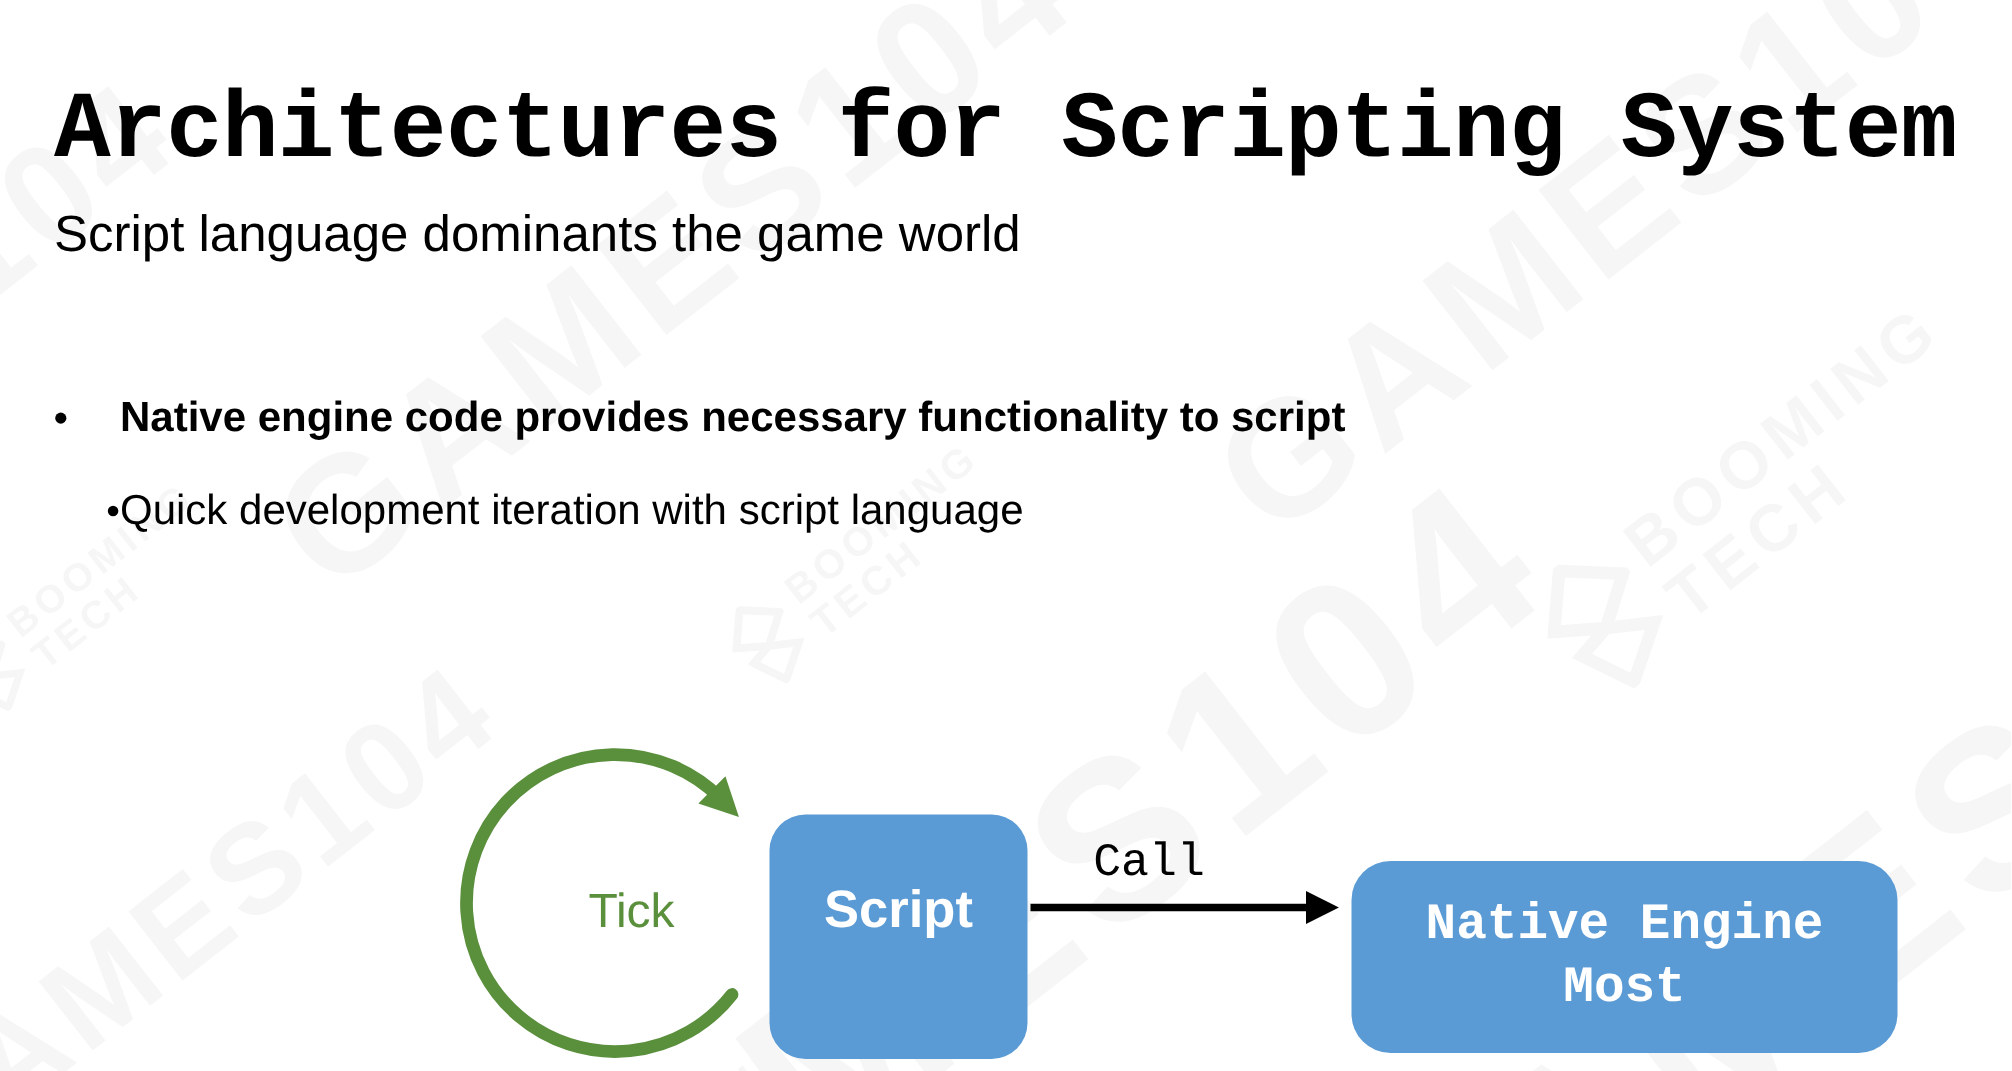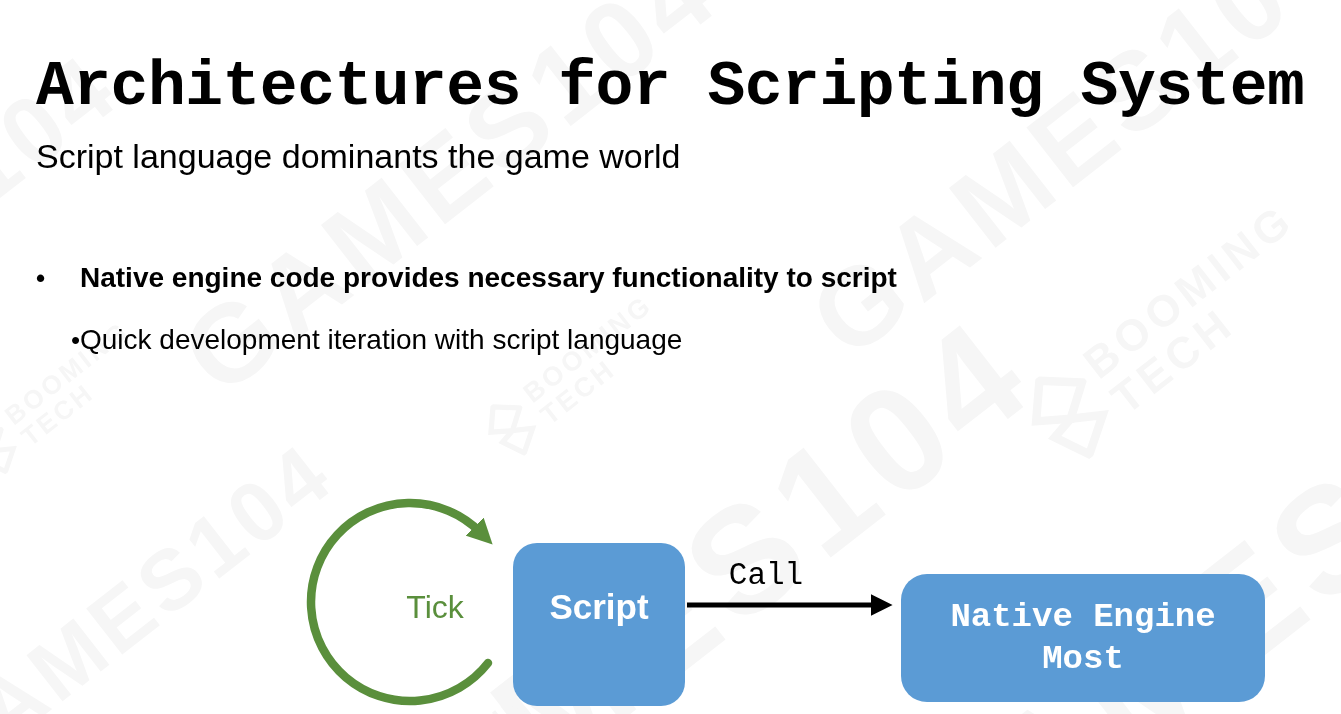--- a/index.html
+++ b/index.html
@@ -82,21 +82,21 @@
     font-size: 34px;
     line-height: 42px;
     padding-top: 0;
     display: flex;
     flex-direction: column;
     justify-content: center;
     font-family: Liberation Mono, monospace;
   }
   .tick-label {
     position: absolute;
-    left: 375px; top: 589px;
+    left: 361px; top: 589px;
     width: 120px;
     text-align: center;
     font-size: 32px;
     color: #5a8f3c;
   }
   .call-label {
     position: absolute;
     left: 696px; top: 558px;
     width: 140px;
     text-align: center;

